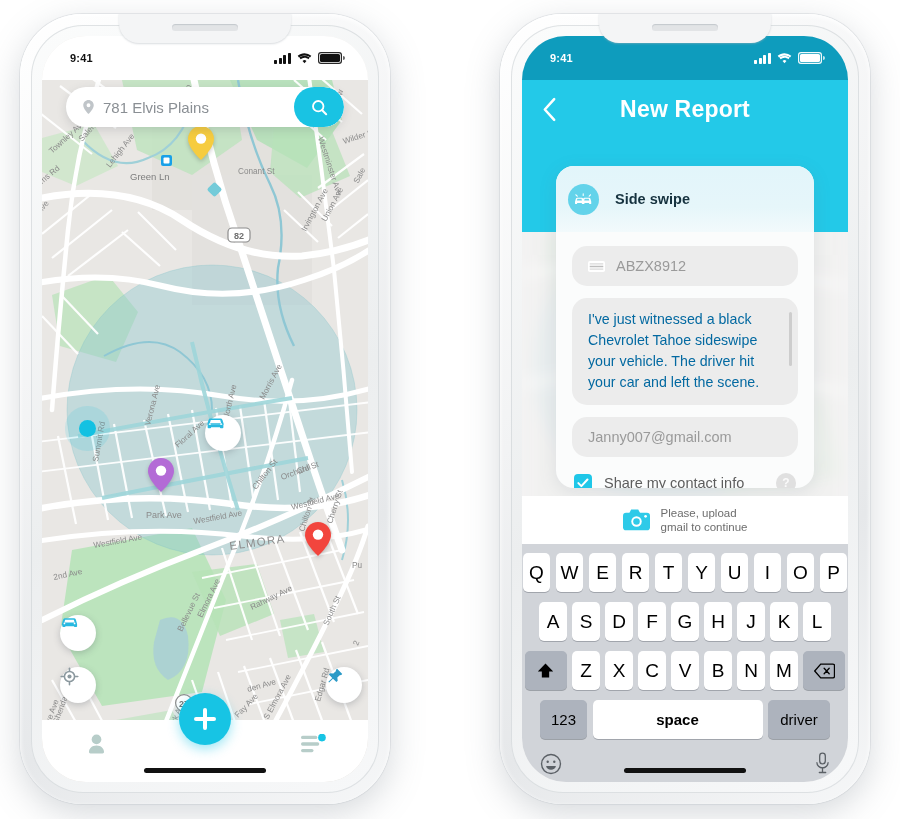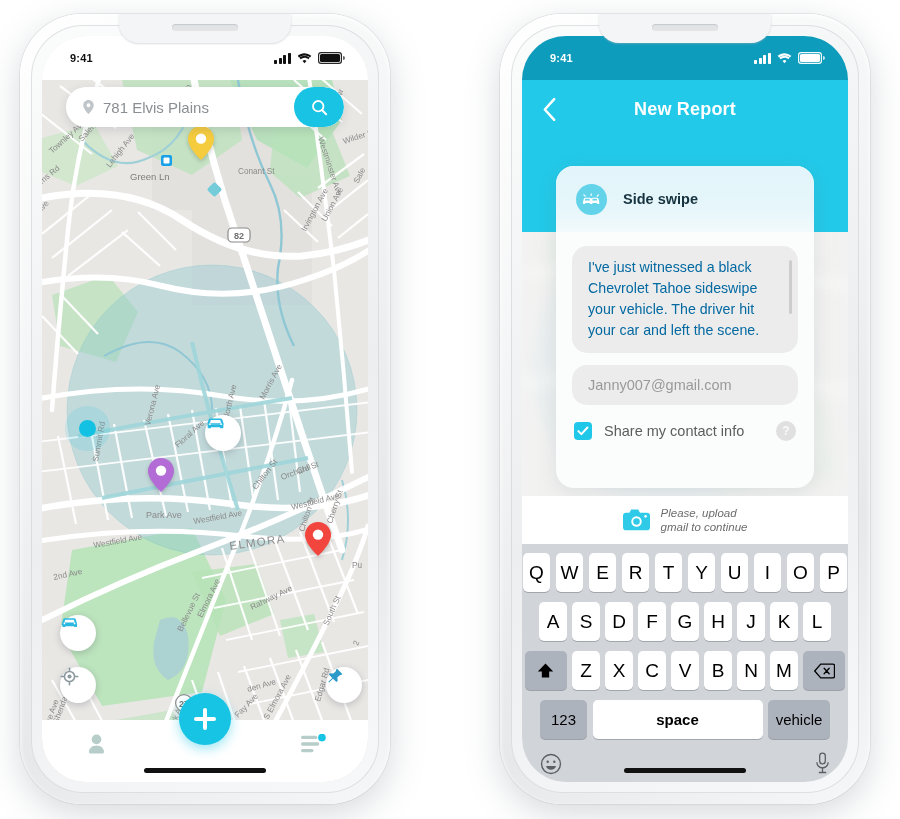--- a/index.html
+++ b/index.html
@@ -153,30 +153,30 @@
   .tab-ico { width:60px; display:flex; justify-content:center; }
 
   
   #report-screen { position:absolute; inset:0; background:#f2f2f2; }
   .teal-status { position:absolute; left:0; right:0; top:0; height:44px; background:#0E9CBD; z-index:25; }
   .teal-nav {
     position:absolute; left:0; right:0; top:44px; height:152px; background:#23C9E8; z-index:14;
   }
   .nav-row { position:absolute; left:0; right:0; top:44px; height:58px; display:flex; align-items:center; z-index:22; }
   .nav-back { width:54px; display:flex; align-items:center; justify-content:center; }
-  .nav-title { flex:1; text-align:center; color:#fff; font-size:18px; font-weight:bold; margin-left:-54px; letter-spacing:.2px; }
+  .nav-title { flex:1; text-align:center; color:#fff; font-size:23px; font-weight:bold; margin-left:-54px; letter-spacing:.2px; }
 
   .report-card {
     position:absolute; left:34px; top:130px; right:34px; height:322px;
     border-radius:18px; z-index:18; overflow:hidden;
     background:#fbfcfc;
     box-shadow:0 4px 18px rgba(100,115,125,.14);
   }
   .card-head {
-    height:66px; display:flex; align-items:center; padding-left:20px;
+    height:66px; display:flex; align-items:center; padding-left:12px;
     background:linear-gradient(180deg,#e2f5fa 0%,#e6f6fa 62%,#f2fafc 100%);
     text-align:right;
   }
   .cat-ico {
     width:31px; height:31px; border-radius:50%; background:#63D3EA;
     display:flex; align-items:center; justify-content:center;
   }
   .cat-label { margin-left:16px; font-size:14.5px; font-weight:bold; color:#16323f; }
 
   .card-body { padding:14px 16px 0; position:relative; }
@@ -205,21 +205,21 @@
   .help-badge {
     margin-left:auto; width:20px; height:20px; border-radius:50%;
     background:#e0e0e0; color:#fafafa; font-size:12px; font-weight:bold;
     display:flex; align-items:center; justify-content:center;
   }
 
   .upload-bar {
     position:absolute; left:0; right:0; top:460px; height:48px; background:#fff; z-index:20;
     display:flex; align-items:center; justify-content:center; gap:11px;
   }
-  .upload-text { font-size:11.5px; line-height:14px; color:#6d6d6d;font-style:italic; }
+  .upload-text { font-size:11.5px; line-height:14px; color:#6d6d6d; }
 
   
   .keyboard {
     position:absolute; left:0; right:0; top:508px; bottom:0;
     background:#d1d4d9; z-index:20; padding-top:9px;
   }
   .kb-row { display:flex; justify-content:center; gap:5.5px; margin-bottom:10px; }
   .key {
     background:#fff; border-radius:5px; height:39px; min-width:27.5px;
     display:flex; align-items:center; justify-content:center;
@@ -562,20 +562,31 @@
                 <path d="M11.4 12.6l1.1-4a2 2 0 0 1 1.9-1.4h6.2a2 2 0 0 1 1.9 1.4l1.1 4v2.6a.8.8 0 0 1-.8.8h-1.3a.8.8 0 0 1-.8-.8v-.6h-6.4v.6a.8.8 0 0 1-.8.8h-1.3a.8.8 0 0 1-.8-.8z" fill="#ffffff"></path>
                 <path d="M4.6 8.6h5.6l.7 2.4H3.9z" fill="#63D3EA"></path>
                 <path d="M14.6 8.6h5.6l.7 2.4h-7z" fill="#63D3EA"></path>
                 <path d="M2.6 3.2l1.8 2M22.6 3.2l-1.8 2M12.6 1.8v2.4" stroke="#ffffff" stroke-width="1.5" stroke-linecap="round"></path>
               </svg>
             </span>
             <span class="cat-label">Side swipe</span>
           </div>
 
           <div class="card-body">
+            <div class="field">
+              <span class="ficon">
+                <svg width="17" height="11" viewBox="0 0 20 13">
+                  <rect x="0" y="0" width="20" height="13" rx="2" fill="#ffffff"></rect>
+                  <rect x="2" y="2.6" width="16" height="1.6" fill="#dcdcdc"></rect>
+                  <rect x="2" y="5.6" width="16" height="1.8" fill="#bdbdbd"></rect>
+                  <rect x="2" y="8.8" width="16" height="1.6" fill="#dcdcdc"></rect>
+                </svg>
+              </span>
+              <span class="ftext">ABZX8912</span>
+            </div>
 
             <div class="textarea">
               <p>I've just witnessed a black Chevrolet Tahoe sideswipe your vehicle. The driver hit your car and left the scene.</p>
               <span class="ta-scroll"></span>
             </div>
 
             <div class="field">
               <span class="ftext">Janny007@gmail.com</span>
             </div>
 
@@ -648,21 +659,21 @@
             <span class="key fn bksp">
               <svg width="21" height="16" viewBox="0 0 22 17">
                 <path d="M7 1.2h13a1.6 1.6 0 0 1 1.6 1.6v11.4A1.6 1.6 0 0 1 20 15.8H7L0.6 8.5z" fill="none" stroke="#000" stroke-width="1.4"></path>
                 <path d="M10.6 5.6l5.4 5.8M16 5.6l-5.4 5.8" stroke="#000" stroke-width="1.4" stroke-linecap="round"></path>
               </svg>
             </span>
           </div>
           <div class="kb-row">
             <span class="key fn num">123</span>
             <span class="key space">space</span>
-            <span class="key fn ret">vehicle</span>
+            <span class="key fn ret">driver</span>
           </div>
           <div class="kb-bottom">
             <span>
               <svg width="22" height="22" viewBox="0 0 24 24">
                 <circle cx="12" cy="12" r="10.3" fill="none" stroke="#5b6066" stroke-width="1.5"></circle>
                 <circle cx="8.4" cy="9.6" r="1.3" fill="#5b6066"></circle>
                   <circle cx="15.6" cy="9.6" r="1.3" fill="#5b6066"></circle>
                 <path d="M6.6 14.2h10.8a5.6 5.6 0 0 1-10.8 0z" fill="#5b6066"></path>
               </svg>
             </span>

